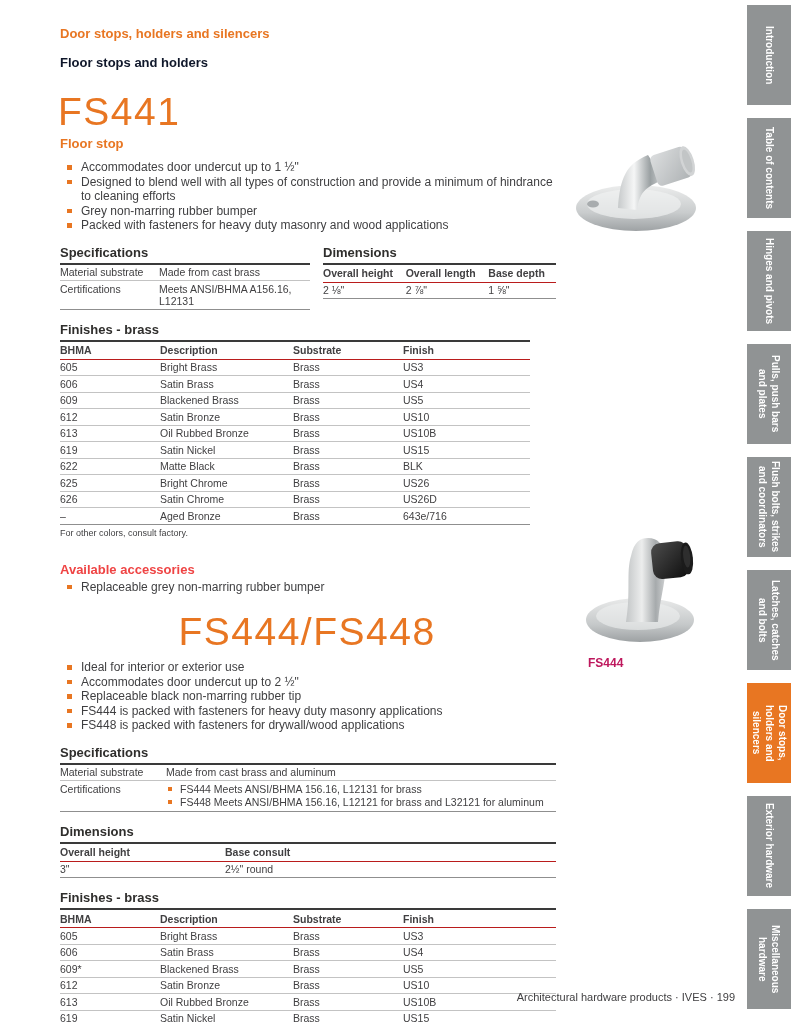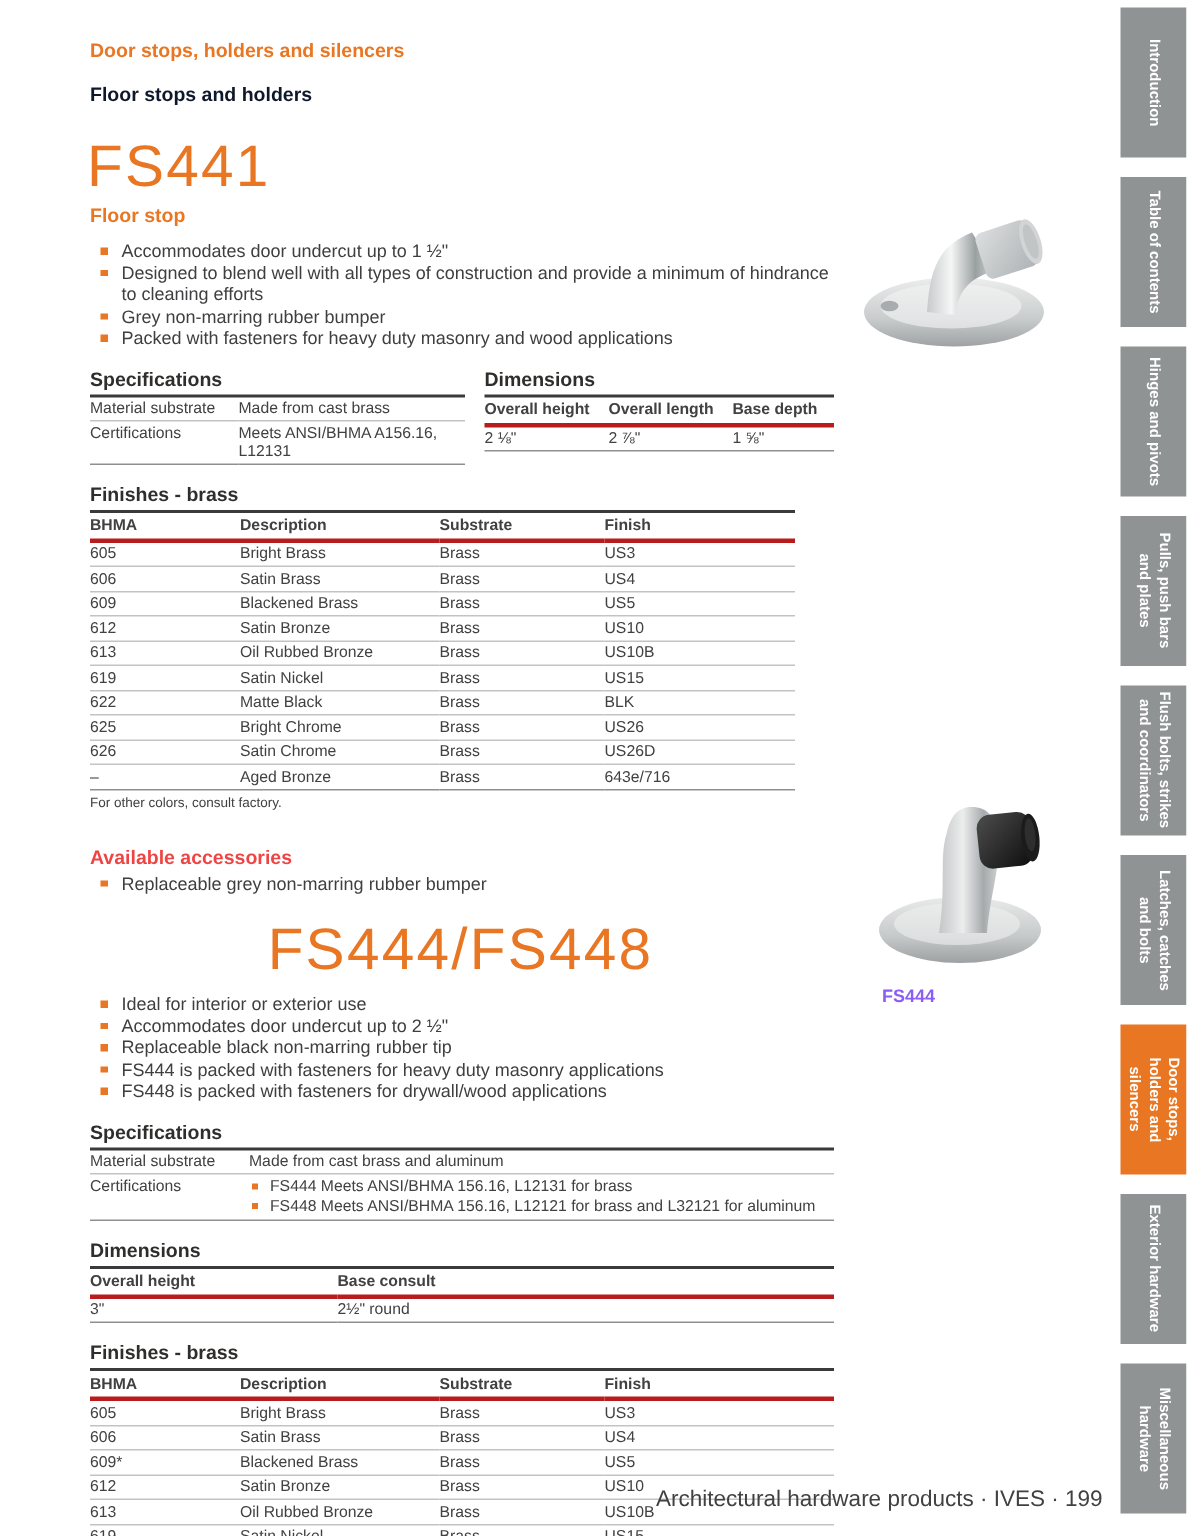--- a/index.html
+++ b/index.html
@@ -15,21 +15,21 @@
   .model-title{color:#e87622;font-size:39px;font-weight:300;letter-spacing:1.5px;margin:22px 0 0 -2px;line-height:1;}
   .model-type{color:#e87622;font-size:13px;font-weight:bold;margin:5px 0 0 0;}
 
   ul.bullets{list-style:none;margin:9px 0 0 0;padding:0;}
   ul.bullets li{position:relative;padding-left:21px;font-size:12px;line-height:14.5px;color:#3f3f41;}
   ul.bullets li::before{content:"";position:absolute;left:7px;top:5px;width:4.5px;height:4.5px;background:#e87622;}
 
   .sec-heading{font-size:13px;font-weight:bold;color:#2f2e2c;margin:12px 0 0 0;padding-bottom:3px;border-bottom:2px solid #3a3a3a;}
 
   table{border-collapse:collapse;width:100%;font-size:10.5px;color:#414042;}
-  th{text-align:left;font-weight:bold;padding:2.5px 4px 2.5px 0;border-bottom:3px solid #b91c1c;}
+  th{text-align:left;font-weight:bold;padding:2.5px 4px 2.5px 0;border-bottom:1px solid #b91c1c;}
   td{padding:1.5px 4px 2px 0;border-bottom:1px solid #c3c3c3;vertical-align:top;}
   tbody tr:last-child td{border-bottom:1.5px solid #8f8f8f;}
 
   .spec-dim-row{display:flex;gap:13px;margin-top:12px;}
   .spec-col{width:250px;}
   .dim-col{width:233px;}
   .spec-col .sec-heading,.dim-col .sec-heading{margin-top:0;}
   .spec-table td.lbl{width:95px;}
 
   .cert-line{position:relative;padding-left:14px;margin-bottom:1px;}
@@ -41,23 +41,23 @@
 
   .fin-col-bhma{width:100px;}
   .fin-col-desc{width:133px;}
   .fin-col-sub{width:110px;}
 
   .dim2-col1{width:165px;}
 
   .img-block{position:absolute;}
   .img-fs441{left:568px;top:120px;}
   .img-fs444{left:576px;top:516px;}
-  .img-caption{font-size:12px;font-weight:bold;color:#8b5cf6;margin:4px 0 0 12px;}
-
-  .footer{position:absolute;top:991px;right:56px;font-size:15px;color:#414042;}
+  .img-caption{font-size:12px;font-weight:bold;color:#be185d;margin:4px 0 0 12px;}
+
+  .footer{position:absolute;top:991px;right:56px;font-size:11px;color:#414042;}
 
   .sidebar{position:absolute;right:0;top:5px;width:44px;display:flex;flex-direction:column;gap:13px;}
   .tab{
     height:100px;background:#909394;color:#ffffff;
     writing-mode:vertical-rl;
     display:flex;align-items:center;justify-content:center;
     text-align:center;font-size:10px;font-weight:bold;line-height:1.3;
     padding:4px 3px;box-sizing:border-box;cursor:pointer;
   }
   .tab.tab-active{background:#e87622;}

